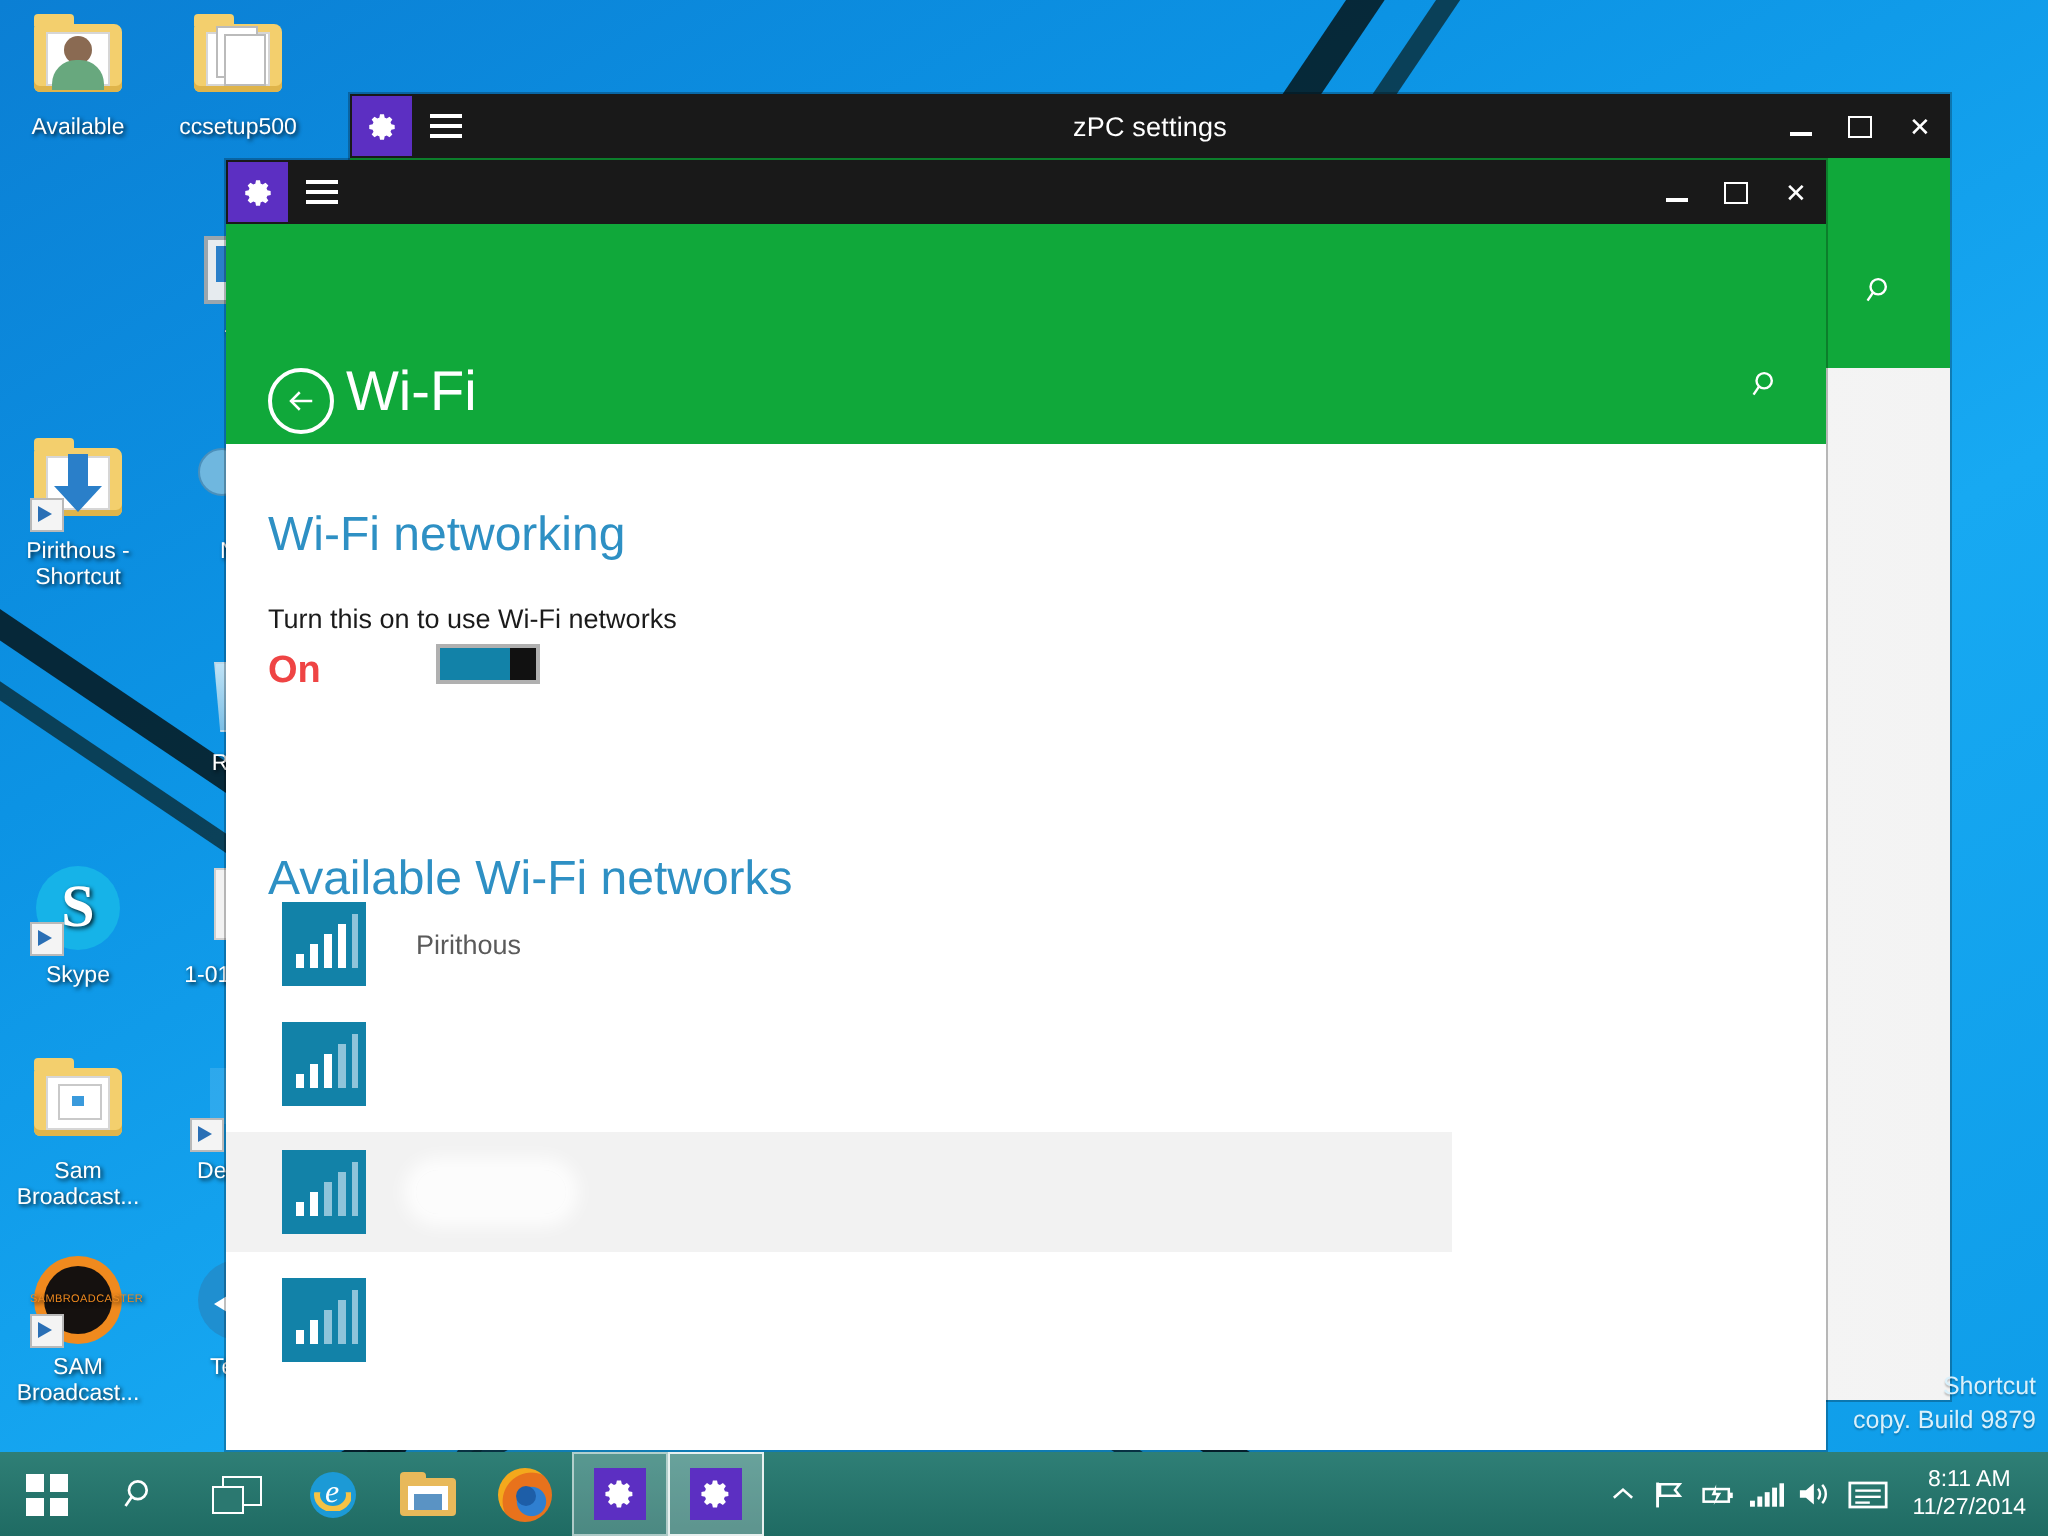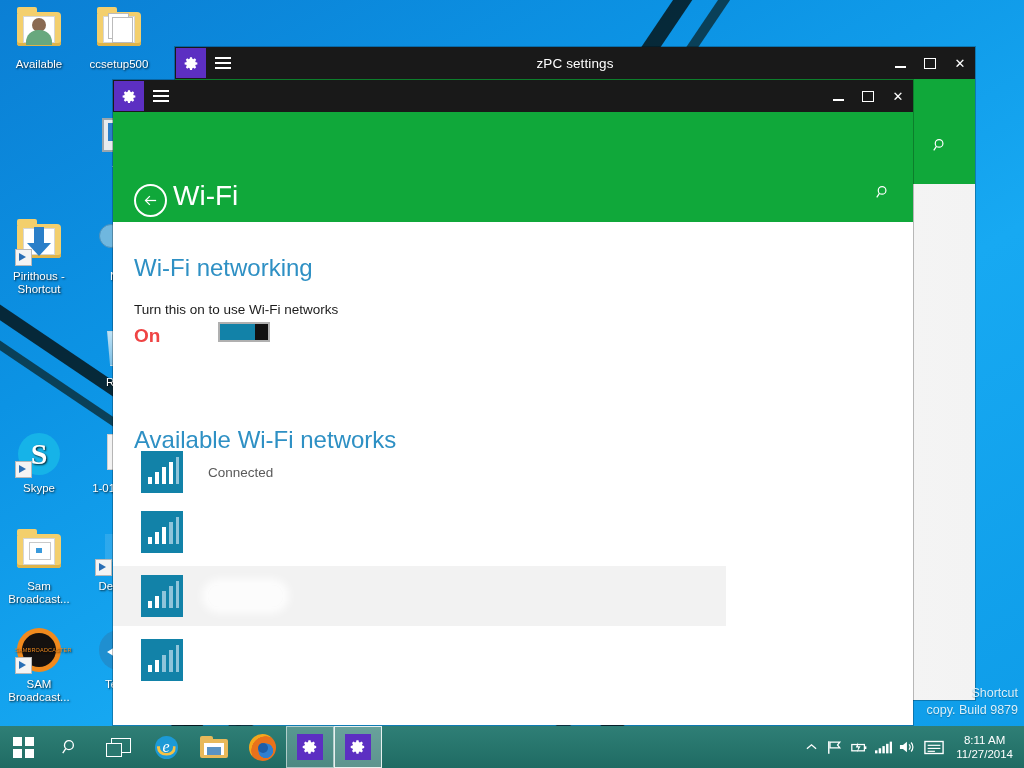--- a/index.html
+++ b/index.html
@@ -300,21 +300,21 @@
     <div style="position:absolute;left:0px;top:224px;right:0;">
 
       <div class="netrow" style="height:52px;padding-left:28px;">
         <div class="sig">
           <b style="left:7px;height:7px;"></b>
           <b style="left:14px;height:12px;"></b>
           <b style="left:21px;height:17px;"></b>
           <b style="left:28px;height:22px;"></b>
           <b class="d" style="left:35px;height:27px;width:3px;"></b>
         </div>
-        <span class="netname">Connected</span>
+        <span class="netname">Pirithous</span>
       </div>
 
       <div class="netrow" style="height:52px;margin-top:8px;padding-left:28px;">
         <div class="sig">
           <b style="left:7px;height:7px;"></b>
           <b style="left:14px;height:12px;"></b>
           <b style="left:21px;height:17px;"></b>
           <b class="d" style="left:28px;height:22px;"></b>
           <b class="d" style="left:35px;height:27px;width:3px;"></b>
         </div>

